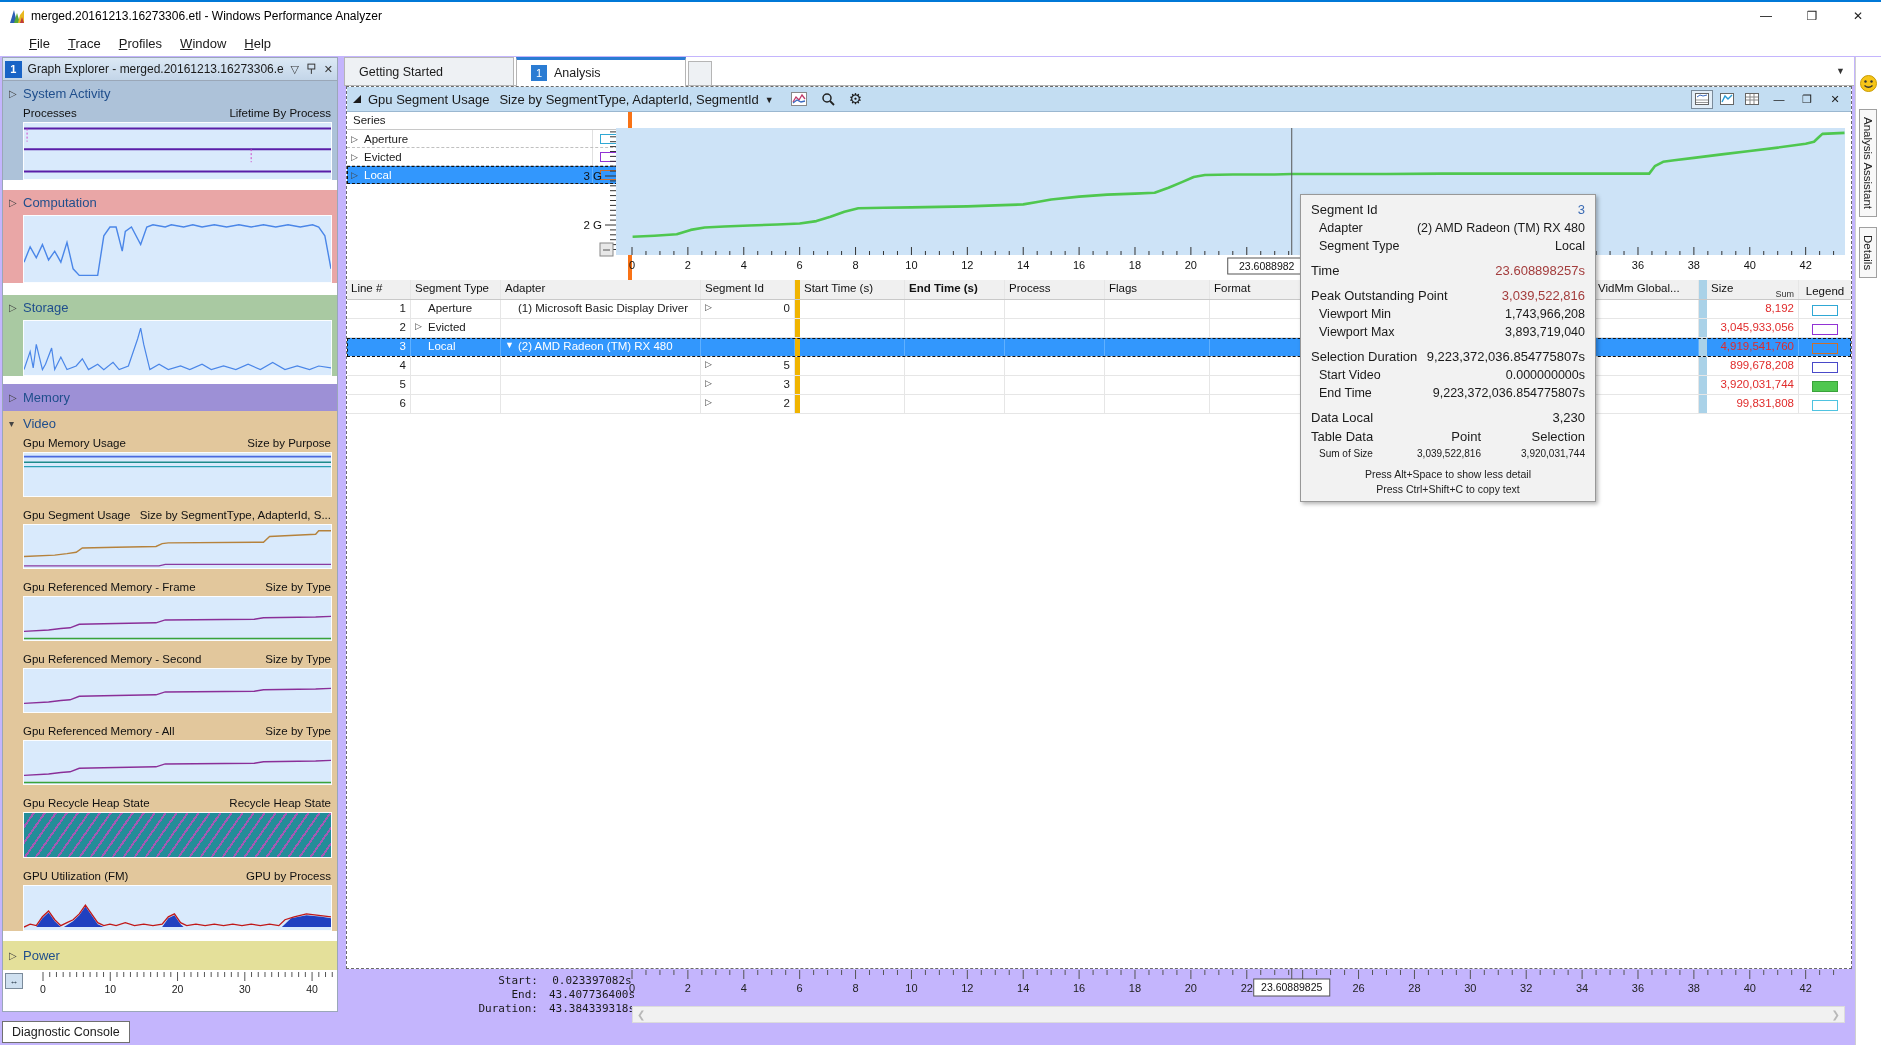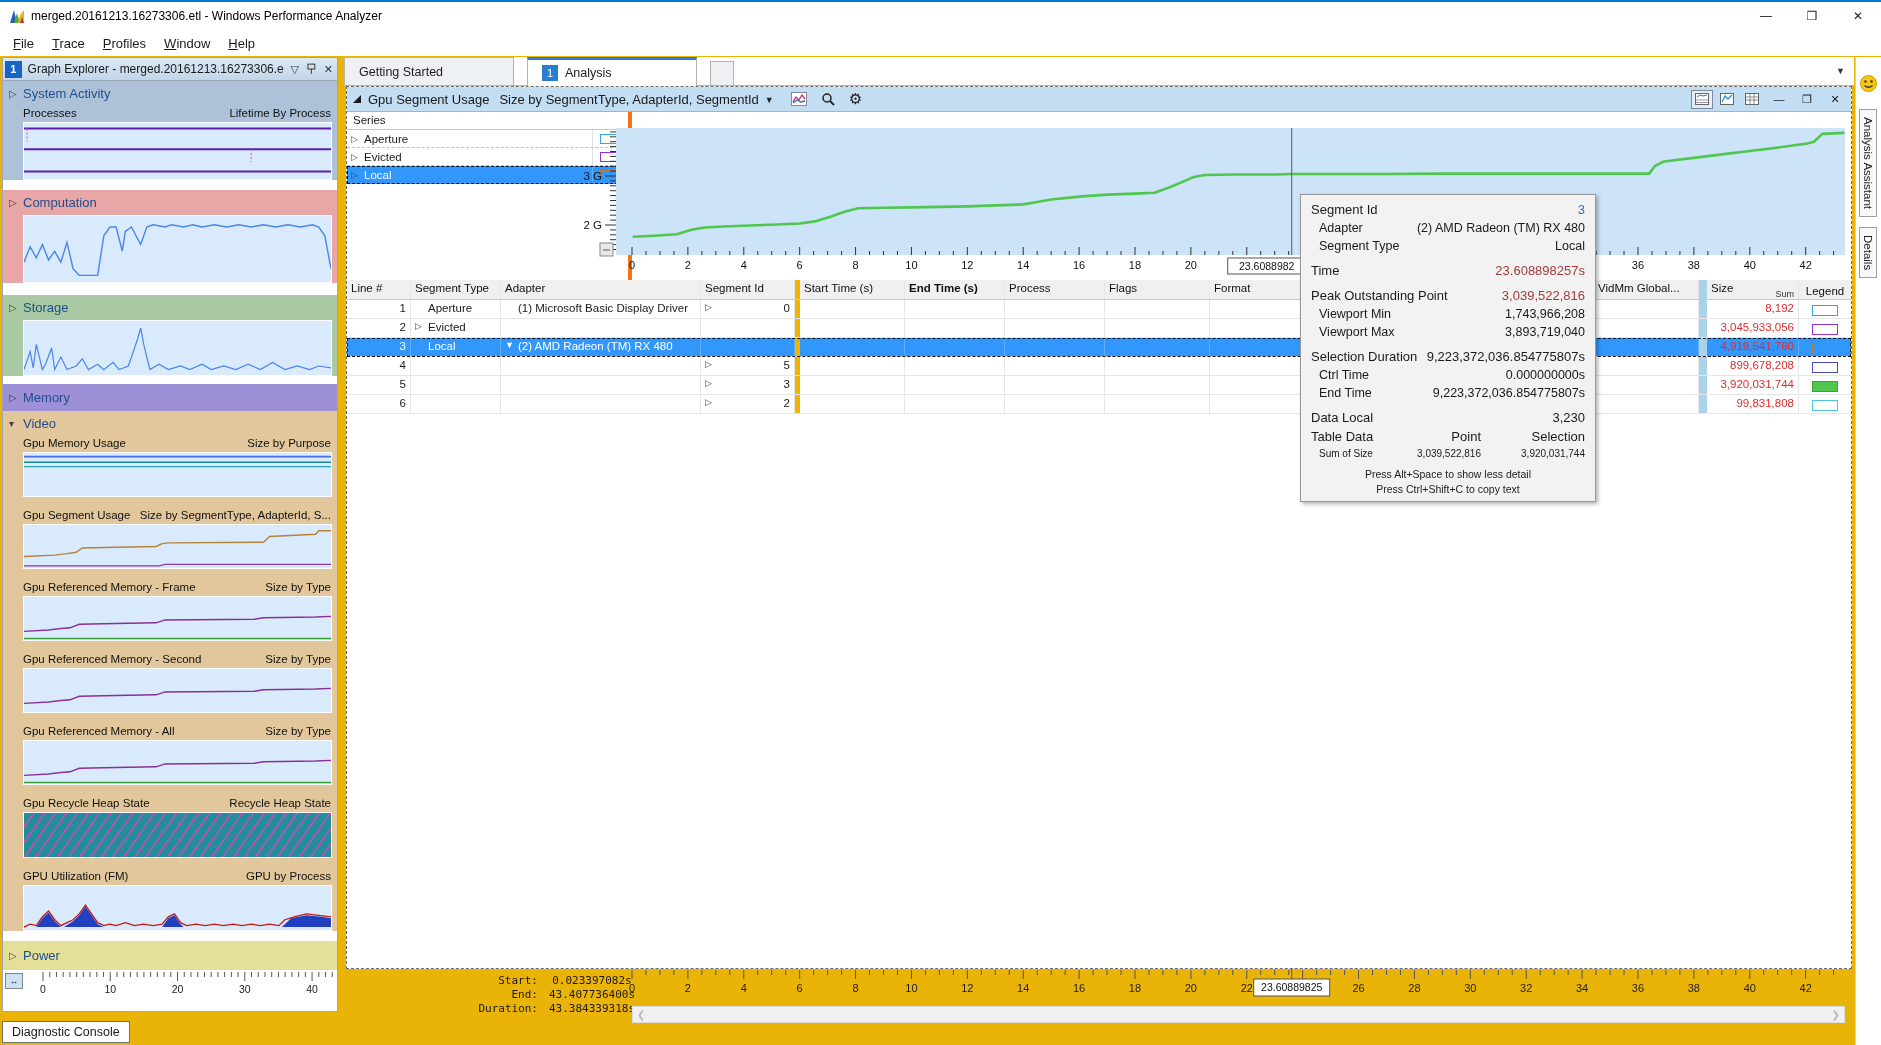--- a/index.html
+++ b/index.html
@@ -1,28 +1,28 @@
 <!DOCTYPE html>
 <html><head>
 <meta charset="utf-8">
 <style>
   * { margin:0; padding:0; box-sizing:border-box; }
   html,body { width:1881px; height:1045px; background:#fff; font-family:"Liberation Sans",sans-serif; font-size:12px; color:#1a1a1a; overflow:hidden; }
   .abs { position:absolute; }
-  #app { position:relative; width:1881px; height:1045px; background:#eab308; border-top:2px solid #0078d7; }
+  #app { position:relative; width:1881px; height:1045px; background:#c4b5fd; border-top:2px solid #0078d7; }
 
   
   #titlebar { left:0; top:0; width:1881px; height:28px; background:#fff; display:flex; align-items:center; }
   #app-icon { margin:0 6px 0 9px; }
   #win-title { font-size:12px; color:#000; }
   #win-btns { position:absolute; right:0; top:0; display:flex; }
   .win-btn { width:46px; height:28px; display:flex; align-items:center; justify-content:center; font-size:12px; color:#222; cursor:default; }
 
   
-  #menubar { left:0; top:28px; width:1881px; height:26px; background:#fff; display:flex; align-items:center; padding-left:4px; }
+  #menubar { left:0; top:28px; width:1881px; height:26px; background:#fff; display:flex; align-items:center; padding-left:20px; }
   .menu-item { padding:4px 9px; font-size:13px; }
   .menu-item::first-letter { text-decoration:underline; }
 
   
   #sidebar { left:2px; top:55px; width:336px; height:955px; background:#fff; border:1px solid #9aa7b8; }
   #sb-header { height:23px; background:linear-gradient(#dce9f5,#c3d5e8); border-bottom:1px solid #9aa7b8; display:flex; align-items:center; padding:0 4px 0 2px; }
   #sb-badge { width:17px; height:17px; background:#1863c6; color:#fff; font-size:11px; font-weight:bold; display:flex; align-items:center; justify-content:center; margin-right:6px; }
   #sb-title { font-size:12px; flex:1 1 auto; white-space:nowrap; overflow:hidden; }
   .sb-hdr-icon { margin-left:7px; font-size:11px; color:#333; }
   #sb-body { height:889px; overflow:hidden; }
@@ -36,21 +36,21 @@
   .sec-comp { background:#e9a6a6; }
   .sec-storage { background:#a9c9a2; }
   .sec-memory { background:#9d90d6; }
   .sec-video { background:#e2c79c; }
   .sec-power { background:#e4e09a; }
   #sb-ruler-wrap { position:relative; height:32px; background:#fff; }
   #sb-zoom-reset { position:absolute; left:2px; top:3px; width:18px; height:16px; border:1px solid #7a8a9a; background:#cfe0f0; display:flex; align-items:center; justify-content:center; font-size:9px; color:#234; }
   #diag-console { left:2px; top:1019px; background:#fff; border:1px solid #707070; padding:3px 9px; font-size:12.5px; }
 
   
-  #tabbar { left:344px; top:55px; width:1510px; height:29px; border-bottom:1px solid #b5b5b5; background:#fff; display:flex; align-items:flex-end;gap:11px; }
+  #tabbar { left:344px; top:55px; width:1510px; height:29px; border-bottom:1px solid #b5b5b5; background:#fff; display:flex; align-items:flex-end; }
   .tab { height:28px; display:flex; align-items:center; padding:0 14px; border:1px solid #b5b5b5; border-bottom:none; background:#eef1f4; margin-right:2px; min-width:170px; font-size:12.5px; }
   .tab.active { background:#fff; border-top:3px solid #2b7cd3; height:29px; margin-bottom:-1px; }
   .tab-badge { width:16px; height:16px; background:#2b7cd3; color:#fff; font-size:11px; display:flex; align-items:center; justify-content:center; margin-right:7px; }
   .tab-stub { width:24px; height:24px; border:1px solid #b5b5b5; border-bottom:none; background:#eef1f4; }
   #tab-list-dd { position:absolute; left:1836px; top:64px; font-size:9px; color:#333; }
 
   
   #panel { left:346px; top:84px; width:1506px; height:883px; border:1px dashed #6a6a6a; background:#fff; }
   #panel-titlebar { height:25px; background:#c3ddf2; border-bottom:1px solid #9ab7d0; display:flex; align-items:center; padding:0 4px 0 6px; }
   #panel-exp { width:0; height:0; border-left:8px solid transparent; border-bottom:8px solid #1a1a1a; margin-right:7px; }
@@ -929,21 +929,21 @@
       </div>
     <div class="tt-row sub">
         <span>Viewport Max</span>
         <span class="tt-val">3,893,719,040</span>
       </div>
     <div class="tt-row gap">
         <span>Selection Duration</span>
         <span class="tt-val">9,223,372,036.854775807s</span>
       </div>
     <div class="tt-row sub">
-        <span>Ctrl Time</span>
+        <span>Start Video</span>
         <span class="tt-val">0.000000000s</span>
       </div>
     <div class="tt-row sub">
         <span>End Time</span>
         <span class="tt-val">9,223,372,036.854775807s</span>
       </div>
     <div class="tt-row gap">
         <span>Data Local</span>
         <span class="tt-val">3,230</span>
       </div>

